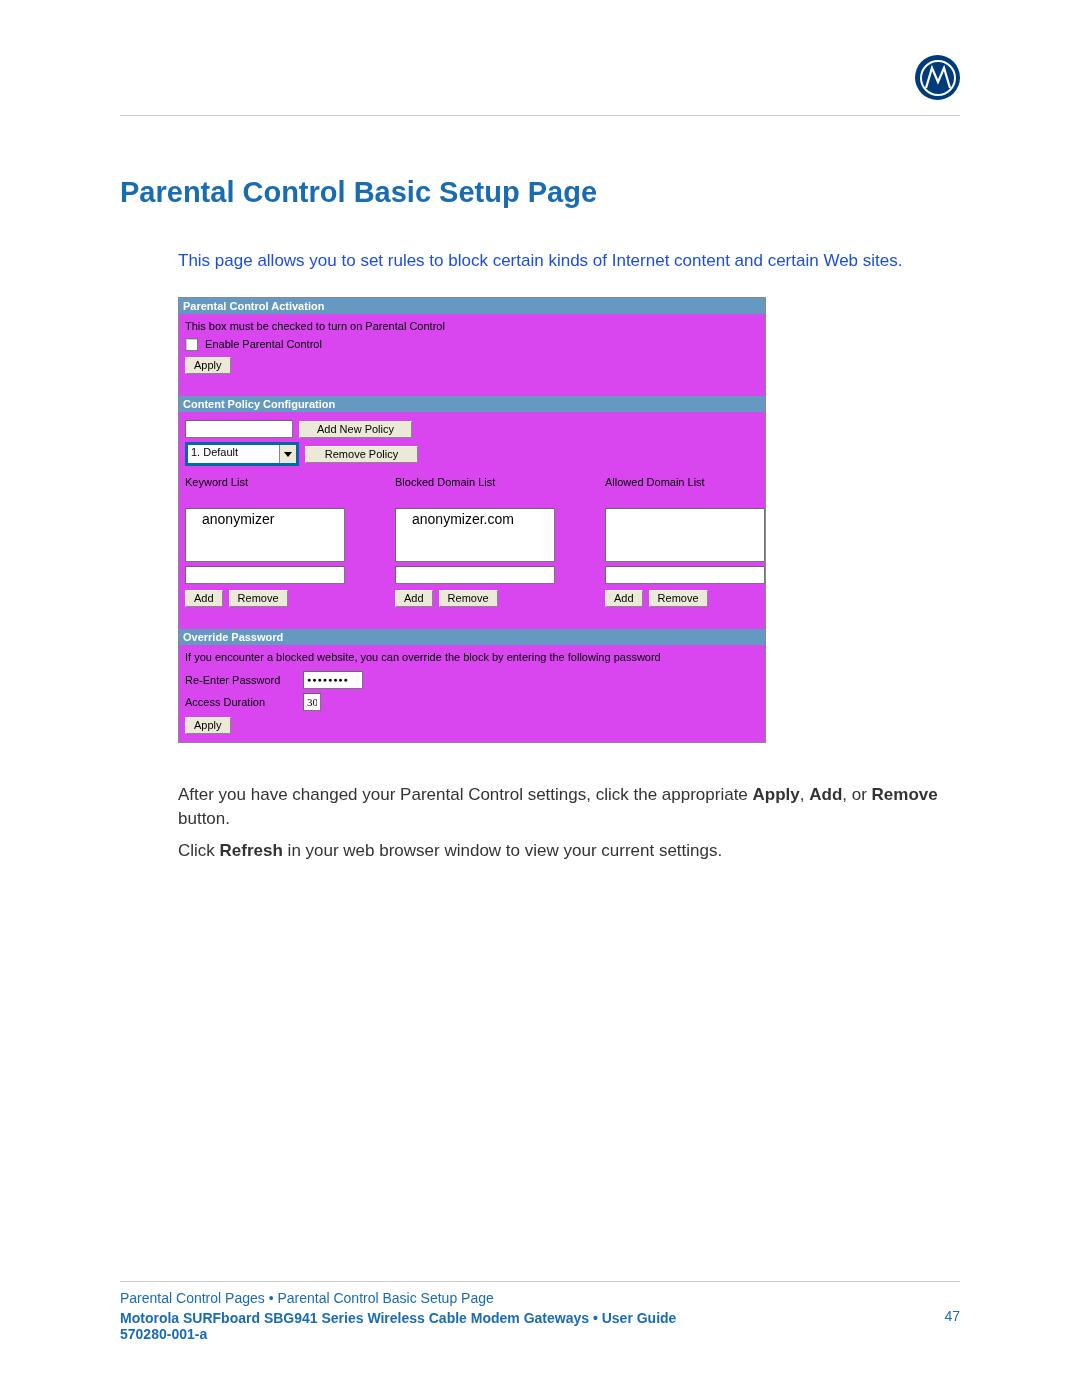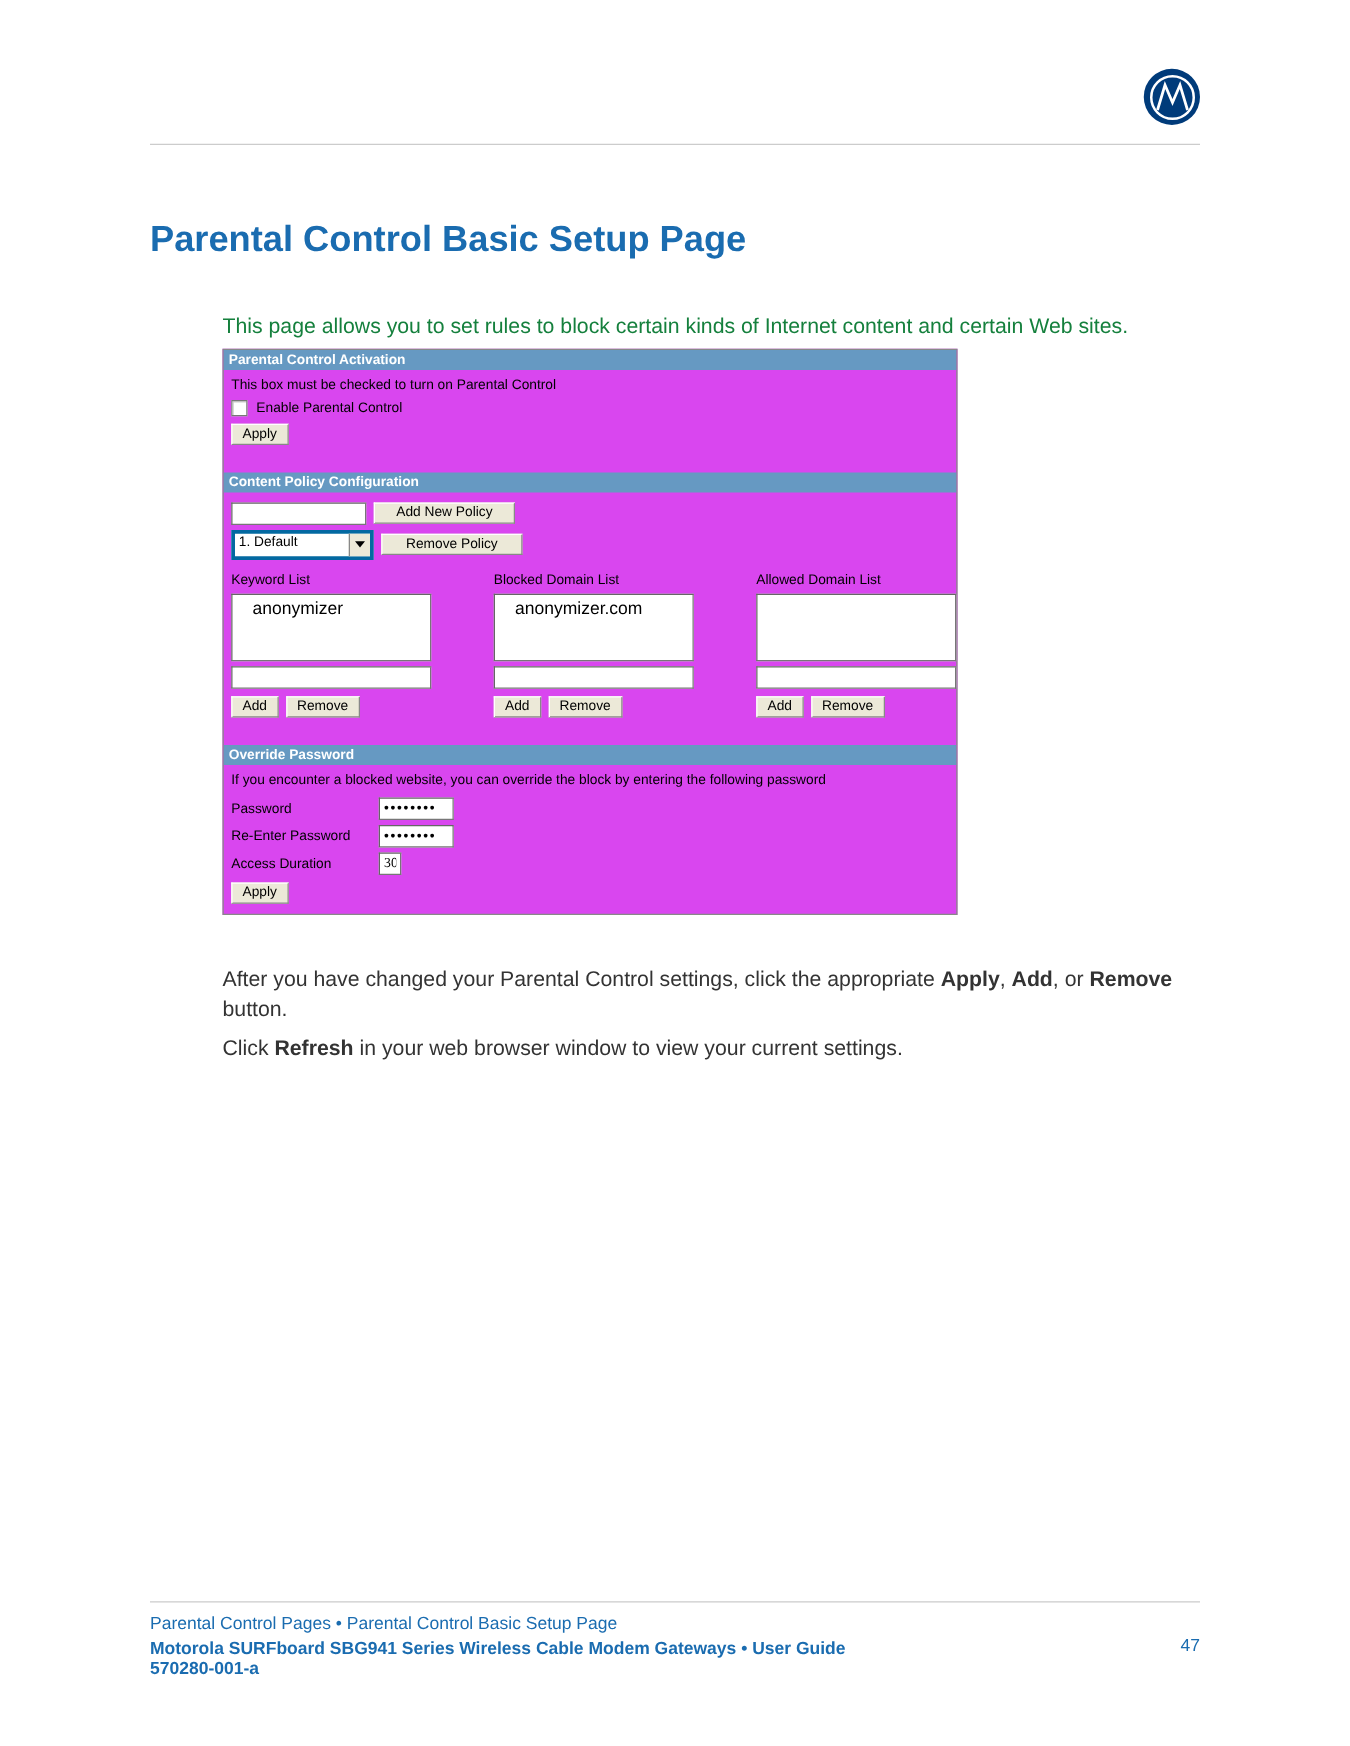--- a/index.html
+++ b/index.html
@@ -40,22 +40,22 @@
     font-family: "Arial Narrow", Arial, sans-serif;
     font-stretch: condensed;
     font-weight: bold;
     font-size: 29px;
     margin: 0 0 40px 0;
   }
   .intro {
     margin-left: 58px;
     font-size: 17px;
     line-height: 1.4;
-    color: #15803d;
-    margin-bottom: 6px;
+    color: #1d4ed8;
+    margin-bottom: 24px;
   }
   .panel-wrap {
     margin-left: 58px;
     width: 586px;
     border: 1px solid #888;
     background: #d946ef;
     font-family: Tahoma, Verdana, sans-serif;
     font-size: 11px;
     color: #000;
   }
@@ -104,21 +104,21 @@
     border:3px solid #0369a1; background:#fff;
   }
   .select-wrap .sel-text { flex:1; padding:1px 3px; font-size:11px; }
   .select-wrap .sel-arrow {
     width:16px; background:#ece9d8; border-left:1px solid #888;
     display:flex; align-items:center; justify-content:center;
   }
   .tri { width:0;height:0;border-left:4px solid transparent;border-right:4px solid transparent;border-top:5px solid #000;}
   .lists-row { display:flex; gap:50px; margin-top:10px; }
   .list-col { width:160px; }
-  .list-col .col-label { font-size:11px; margin-bottom:5px; }
+  .list-col .col-label { font-size:11px; margin-bottom:20px; }
   .list-box {
     width:160px; height:54px; background:#fff;
     border:1px solid #777; border-top-color:#666; border-left-color:#666;
     padding:2px 16px; font-size:14px; box-sizing:border-box;
   }
   .add-input { width:160px; height:18px; margin-top:4px; }
   .btn-row { margin-top:6px; display:flex; gap:6px; }
   .gap-section { height:14px; }
   .pw-row { display:flex; align-items:center; margin:4px 0; }
   .pw-row .pw-label { width:118px; font-size:11px;}
@@ -223,24 +223,20 @@
         </div>
       </div>
     </div>
 
     <div class="gap-section"></div>
 
     <div class="section-head">Override Password</div>
     <div class="section-body">
       <div class="note-row">If you encounter a blocked website, you can override the block by entering the following password</div>
       <div class="pw-row">
-        <span class="pw-label">Password</span>
-        <span class="text-input pw-input" style="font-size:7px; letter-spacing:1px; line-height:14px;">●●●●●●●●</span>
-      </div>
-      <div class="pw-row">
         <span class="pw-label">Re-Enter Password</span>
         <span class="text-input pw-input" style="font-size:7px; letter-spacing:1px; line-height:14px;">●●●●●●●●</span>
       </div>
       <div class="pw-row">
         <span class="pw-label">Access Duration</span>
         <input class="text-input duration-input" value="30" style="">
       </div>
       <div style="margin-top:6px;">
         <span class="btn">Apply</span>
       </div>

